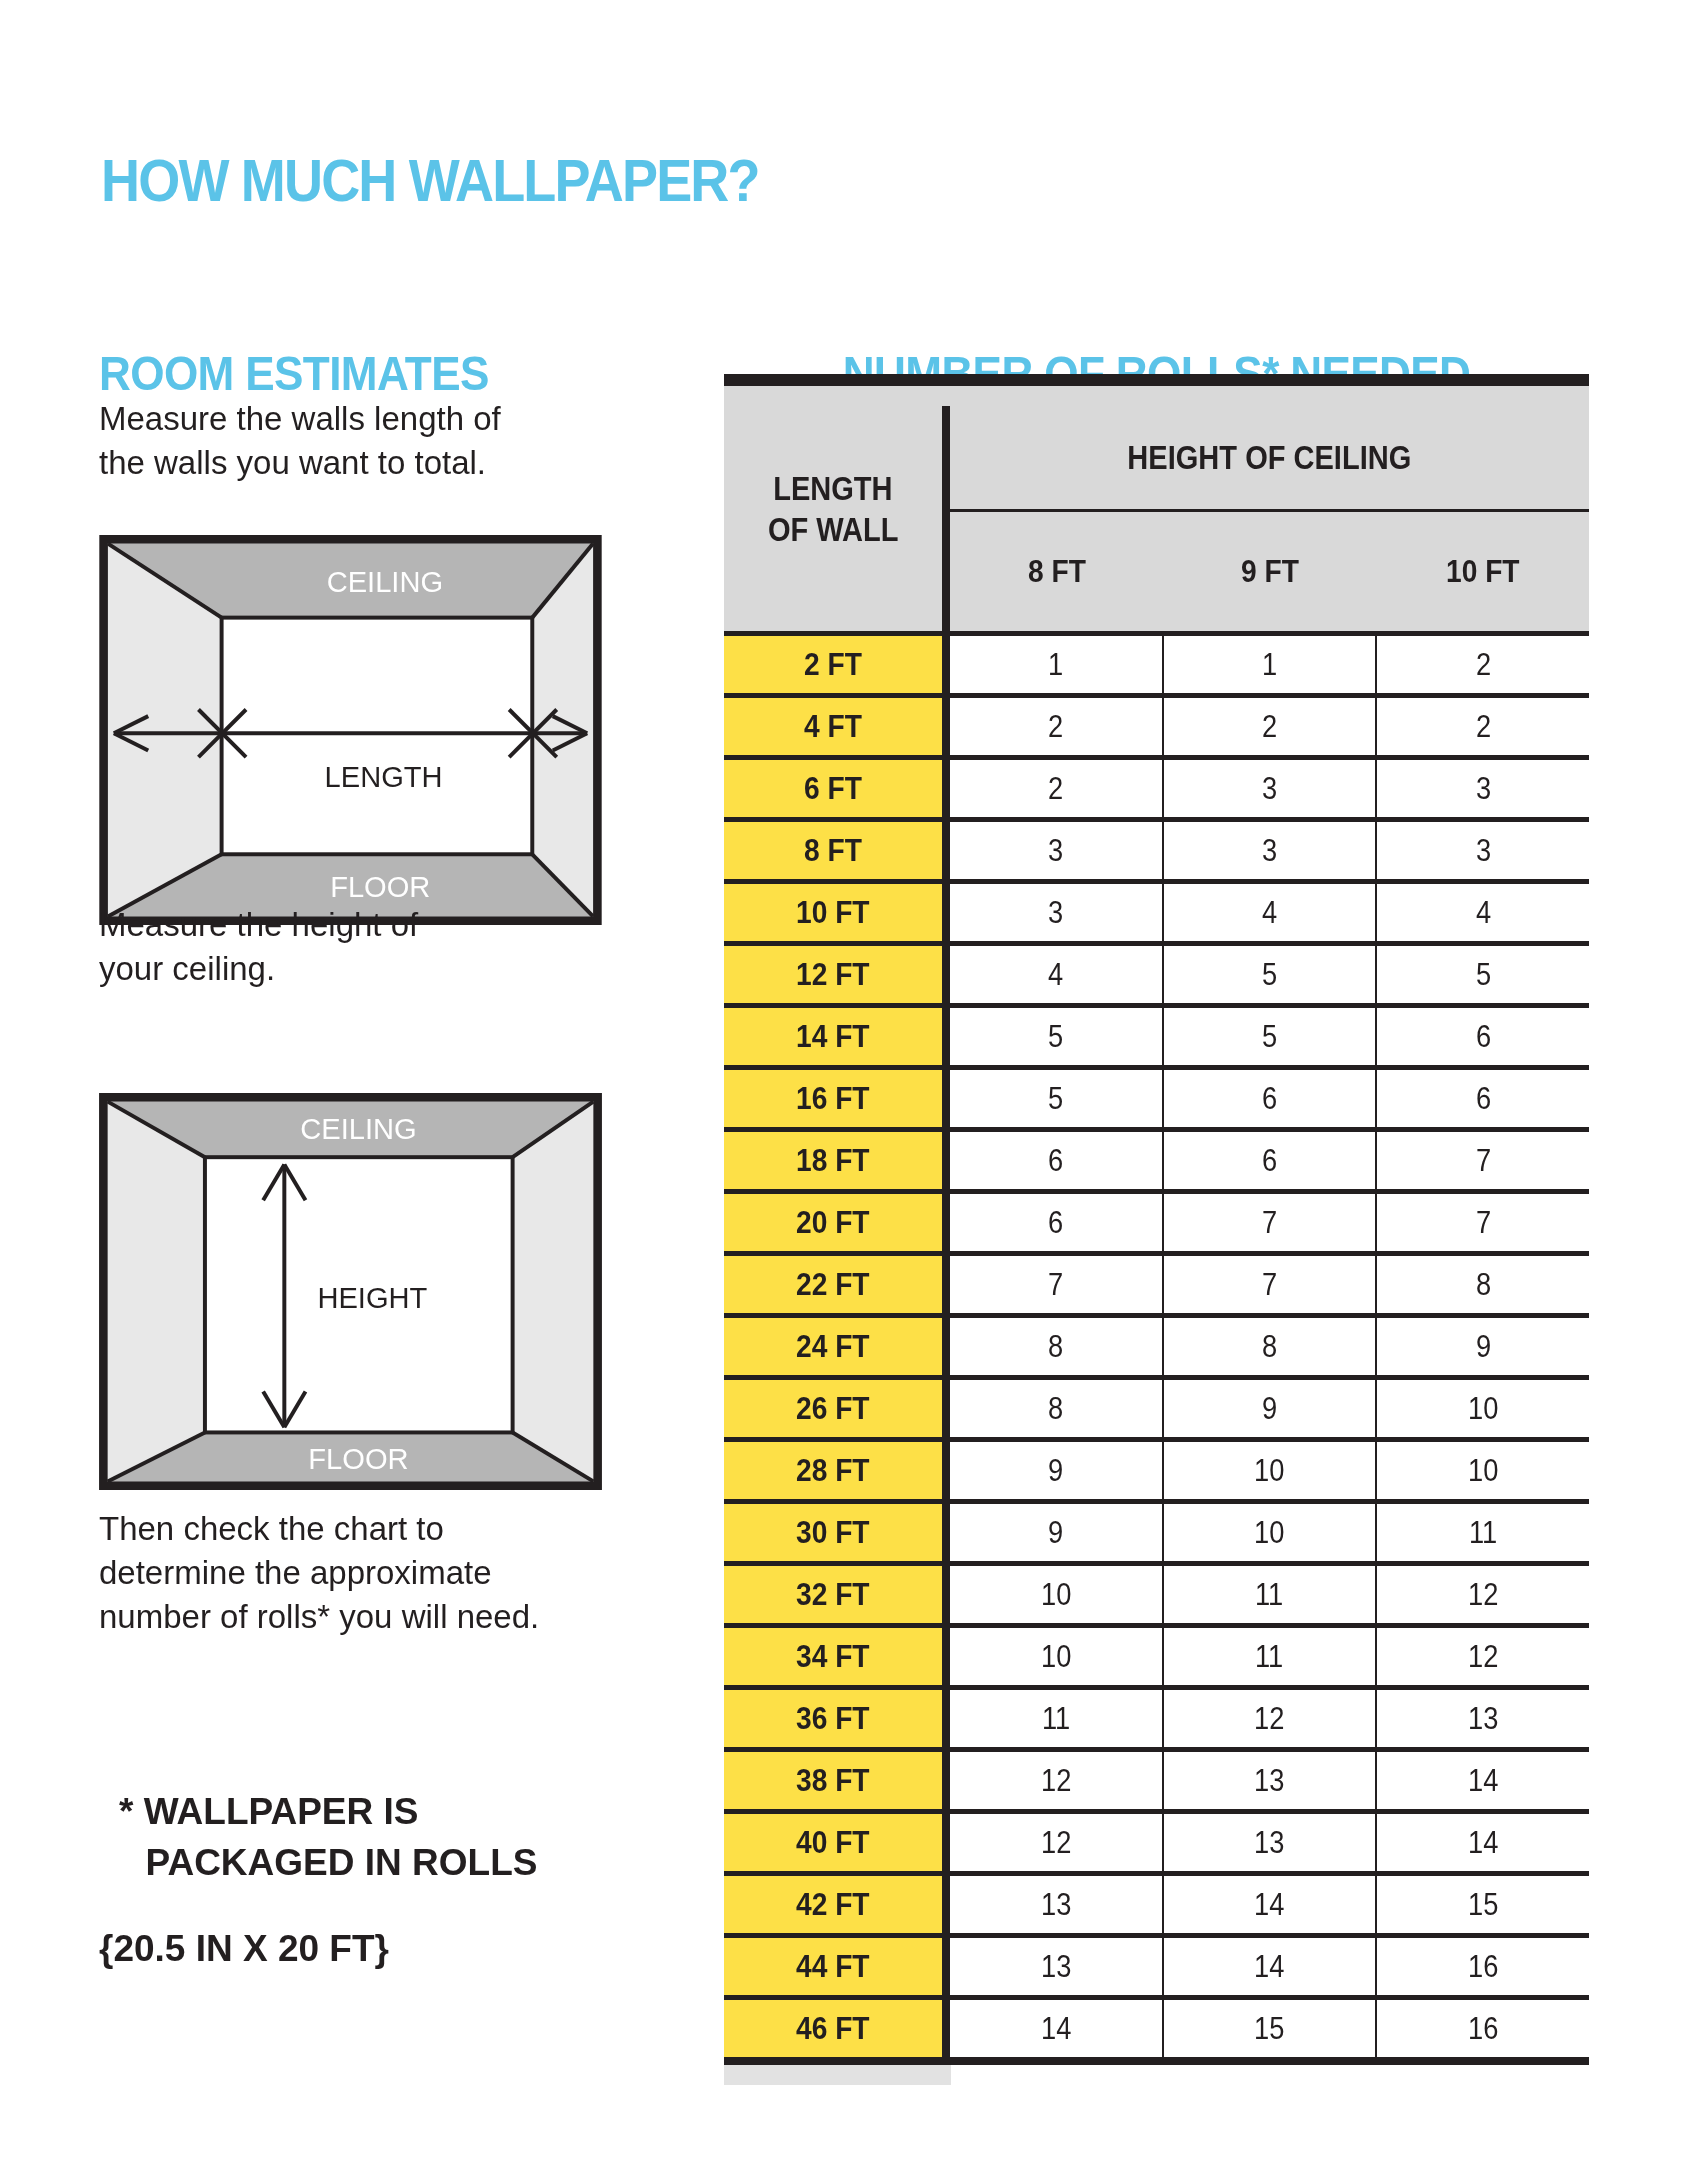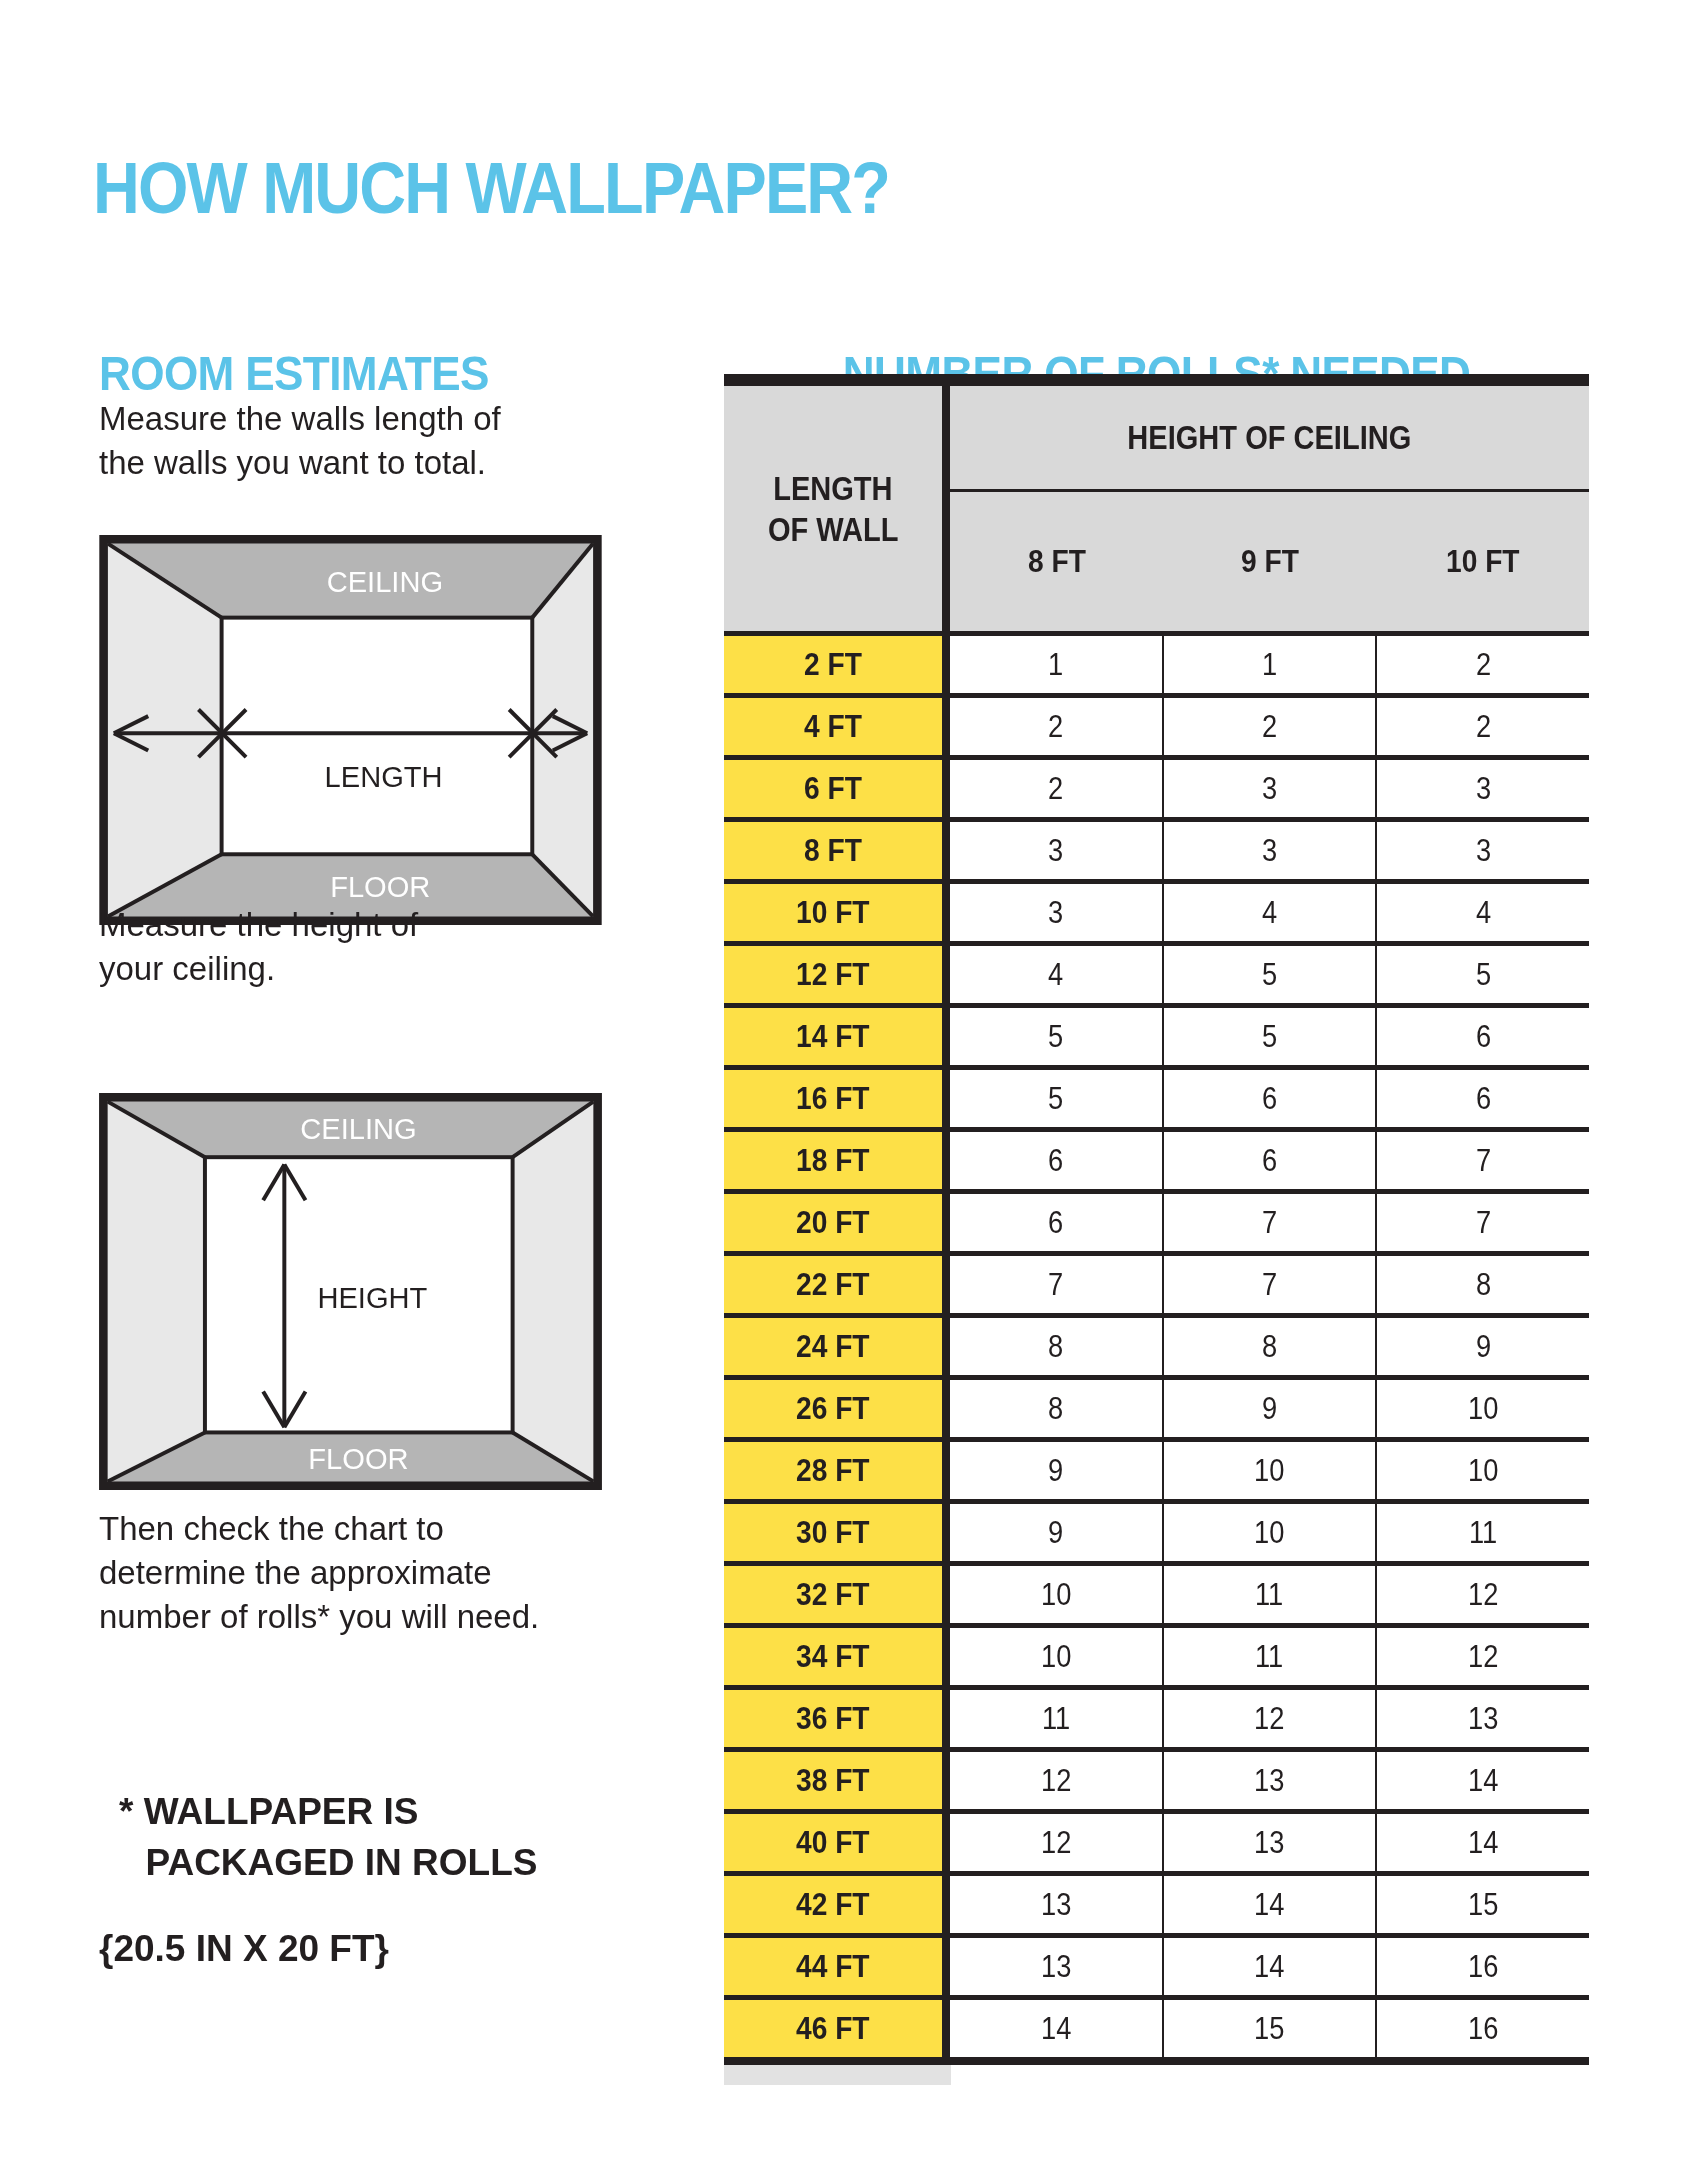--- a/index.html
+++ b/index.html
@@ -4,21 +4,21 @@
 <style>
   html,body { margin:0; padding:0; background:#ffffff; }
   .page {
     position:relative; width:1687px; height:2183px; background:#ffffff;
     font-family:"Liberation Sans", sans-serif; color:#231f20; overflow:hidden;
   }
   .cond  { display:inline-block; transform:scaleX(0.9);  transform-origin:left center; white-space:nowrap; }
   .condc { display:inline-block; transform:scaleX(0.88); transform-origin:center center; white-space:nowrap; }
 
   .title {
-    position:absolute; left:93px; top:91px; font-size:72px; line-height:99px;
+    position:absolute; left:101px; top:91px; font-size:60px; line-height:99px;
     font-weight:bold; color:#5bc3e8; letter-spacing:-2px;
   }
   .section-heading {
     position:absolute; top:306px; font-size:49px; line-height:53px;
     font-weight:bold; color:#5bc3e8; letter-spacing:-0.7px;
   }
   .heading-left { left:99px; }
   .heading-table { left:724px; width:865px; text-align:center; }
   .heading-table .condc { transform:scaleX(0.9); }
 
@@ -39,21 +39,21 @@
   .measure-label { fill:#231f20; }
 
   .rolls-table { position:absolute; left:724px; top:374px; width:865px; }
   .rolls-table, .rolls-table * { box-sizing:border-box; }
   .topbar { width:100%; height:12px; background:#231f20; }
   .thead { display:flex; width:100%; height:245px; background:#d9d9d9; }
   .thlabel {
     width:218px; display:flex; flex-direction:column; align-items:center; justify-content:center;
     font-size:33px; font-weight:bold; line-height:41px;
   }
-  .thright { flex:1; display:flex; flex-direction:column; border-left:8.6px solid #231f20; }
+  .thright { flex:1; display:flex; flex-direction:column; border-left:8.6px solid #231f20;margin-top:20px; }
   .thgroup {
     height:106px; display:flex; align-items:center; justify-content:center;
     font-size:33px; font-weight:bold; border-bottom:3.3px solid #231f20;
   }
   .thcols { flex:1; display:flex; }
   .thcol { flex:1; display:flex; align-items:center; justify-content:center; font-size:32px; font-weight:bold; }
 
   .trow { display:flex; width:100%; height:62px; border-top:5.3px solid #231f20; }
   .tlabel {
     width:218px; background:#fde047; display:flex; align-items:center; justify-content:center;

